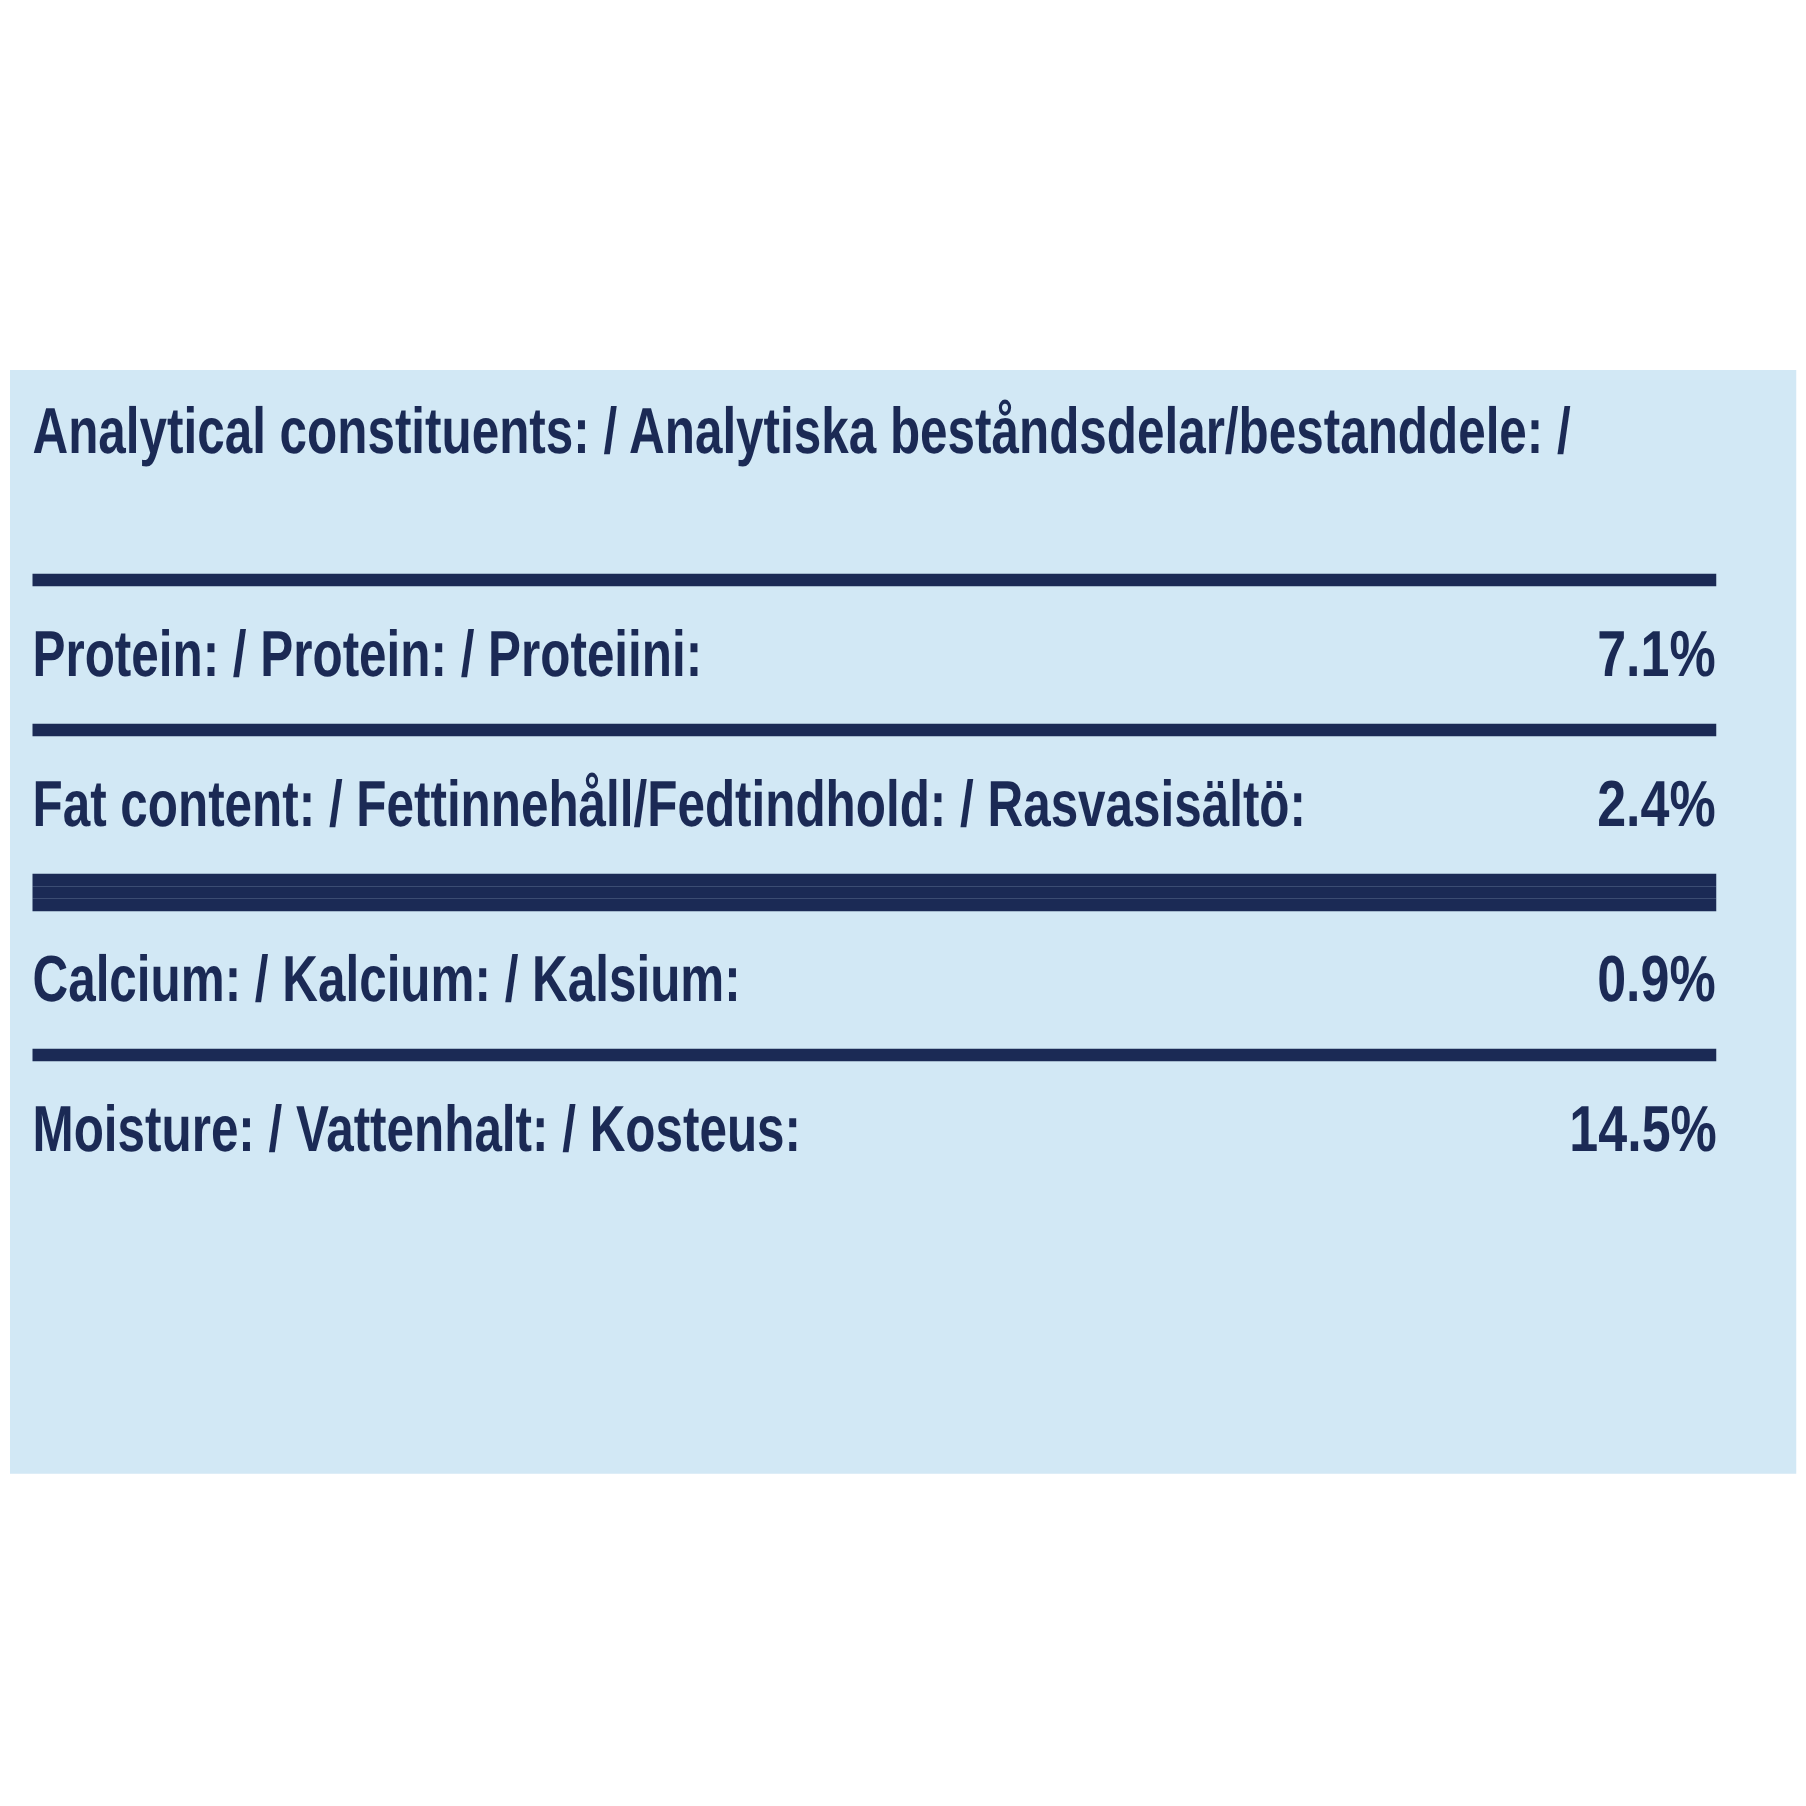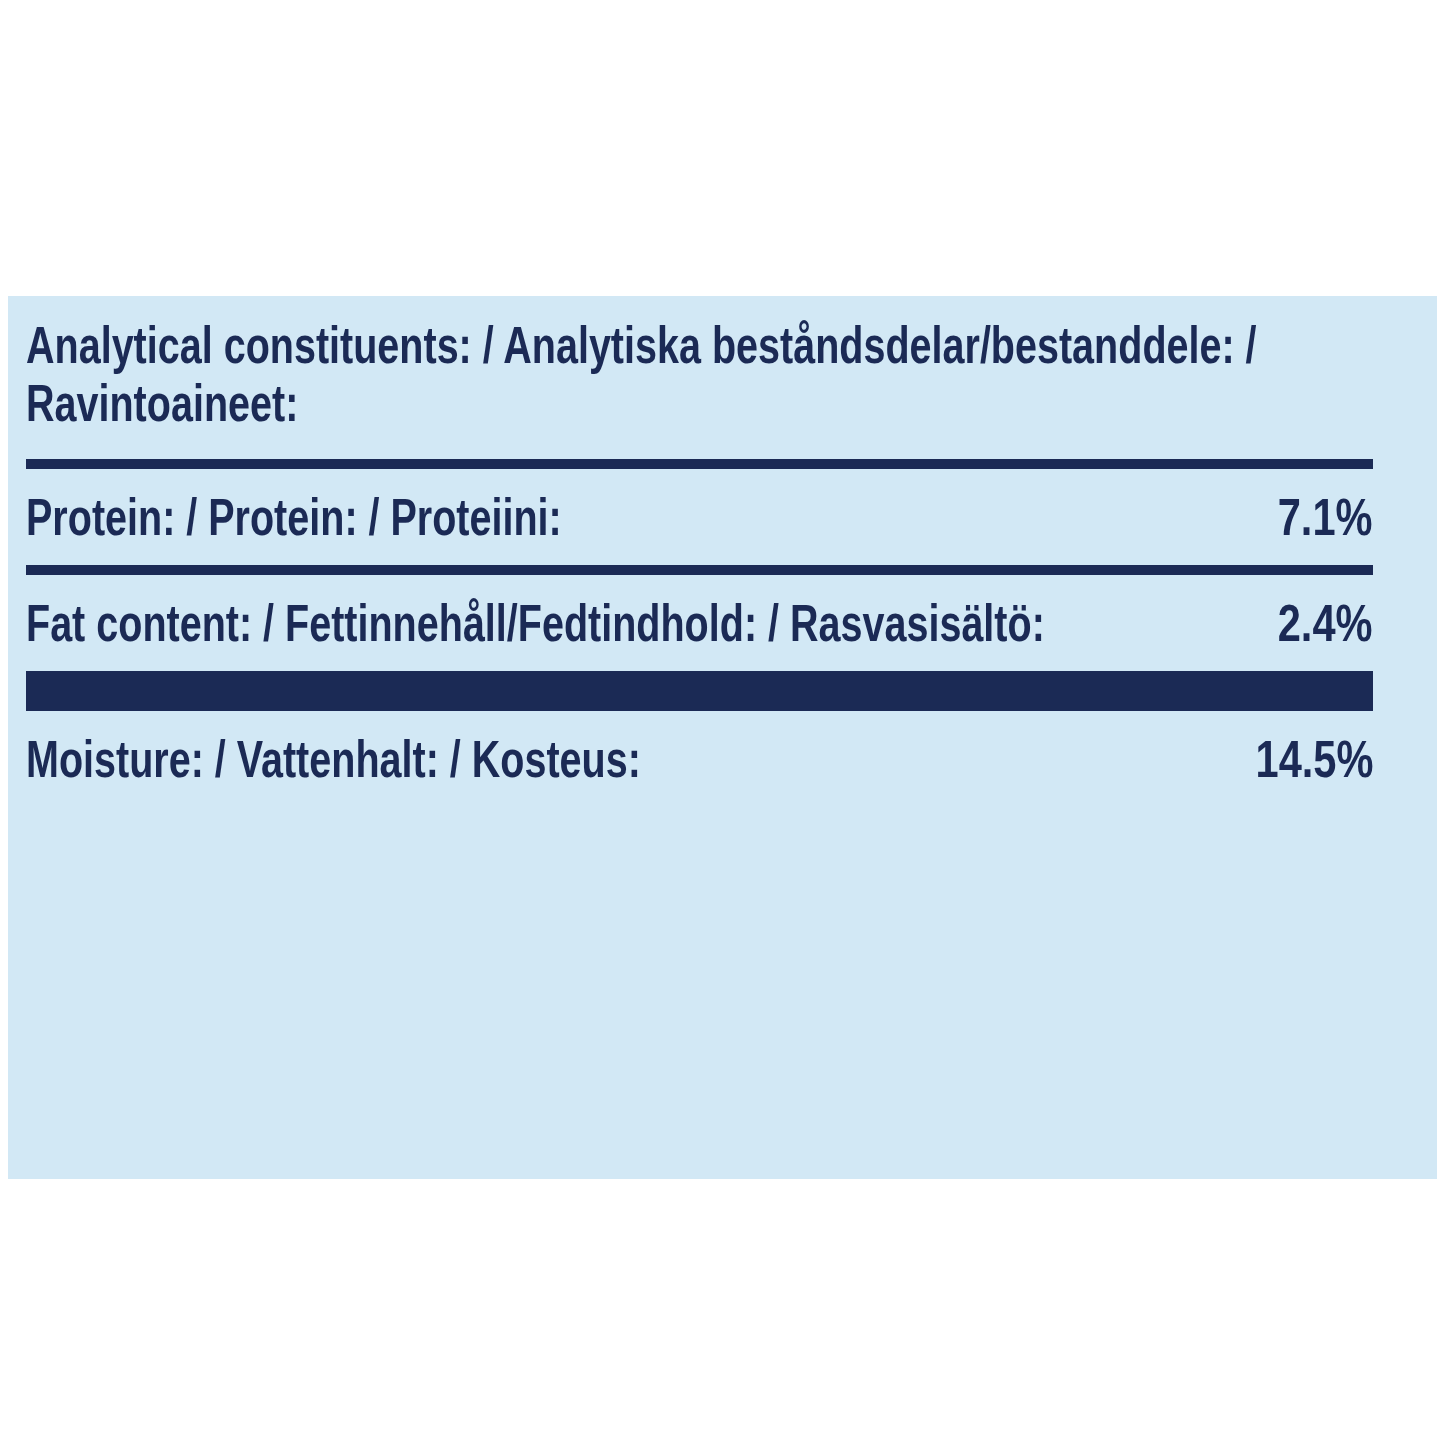--- a/index.html
+++ b/index.html
@@ -41,21 +41,21 @@
     transform: scaleX(0.76);
     transform-origin: 0 50%;
     white-space: nowrap;
   }
   .divider {
     height: 10px;
     background: #1b2a55;
   }
   .row {
     position: relative;
-    height: 96px;
+    height: 110px;
   }
   .row .label {
     position: absolute;
     left: 0;
     top: 50%;
     font-size: 52px;
     font-weight: bold;
     white-space: nowrap;
     transform: scaleX(0.76) translateY(-50%);
     transform-origin: 0 50%;
@@ -74,42 +74,43 @@
 </head>
 <body>
 
 <div class="canvas">
   <section class="panel">
 
     <header class="panel-header">
       <div class="hline">
         <span class="txt">Analytical constituents: / Analytiska beståndsdelar/bestanddele: /</span>
       </div>
-      <div class="hline">
-        <span class="txt">Ravintoaineet:</span>
-      </div>
     </header>
 
     <div class="divider"></div>
     <div class="row">
       <span class="label">Protein: / Protein: / Proteiini:</span>
       <span class="value">7.1%</span>
     </div>
 
     <div class="divider"></div>
     <div class="row">
       <span class="label">Fat content: / Fettinnehåll/Fedtindhold: / Rasvasisältö:</span>
       <span class="value">2.4%</span>
     </div>
 
     <div class="divider"></div>
 
     <div class="divider"></div>
 
     <div class="divider"></div>
+    <div class="row">
+      <span class="label">Calcium: / Kalcium: / Kalsium:</span>
+      <span class="value">0.9%</span>
+    </div>
 
     <div class="divider"></div>
     <div class="row">
       <span class="label">Moisture: / Vattenhalt: / Kosteus:</span>
       <span class="value">14.5%</span>
     </div>
 
   </section>
 </div>
 

